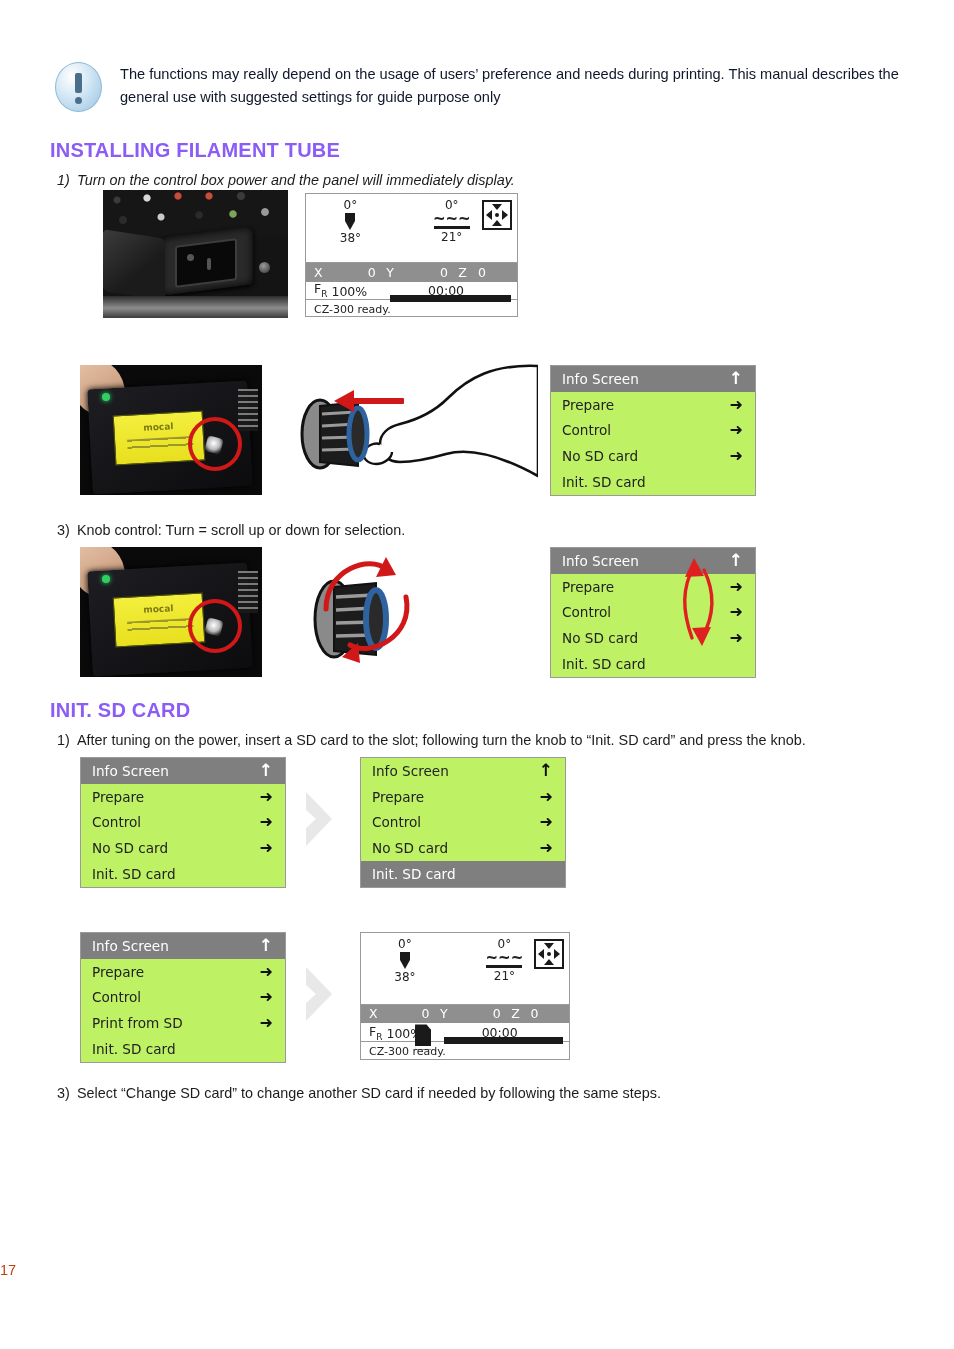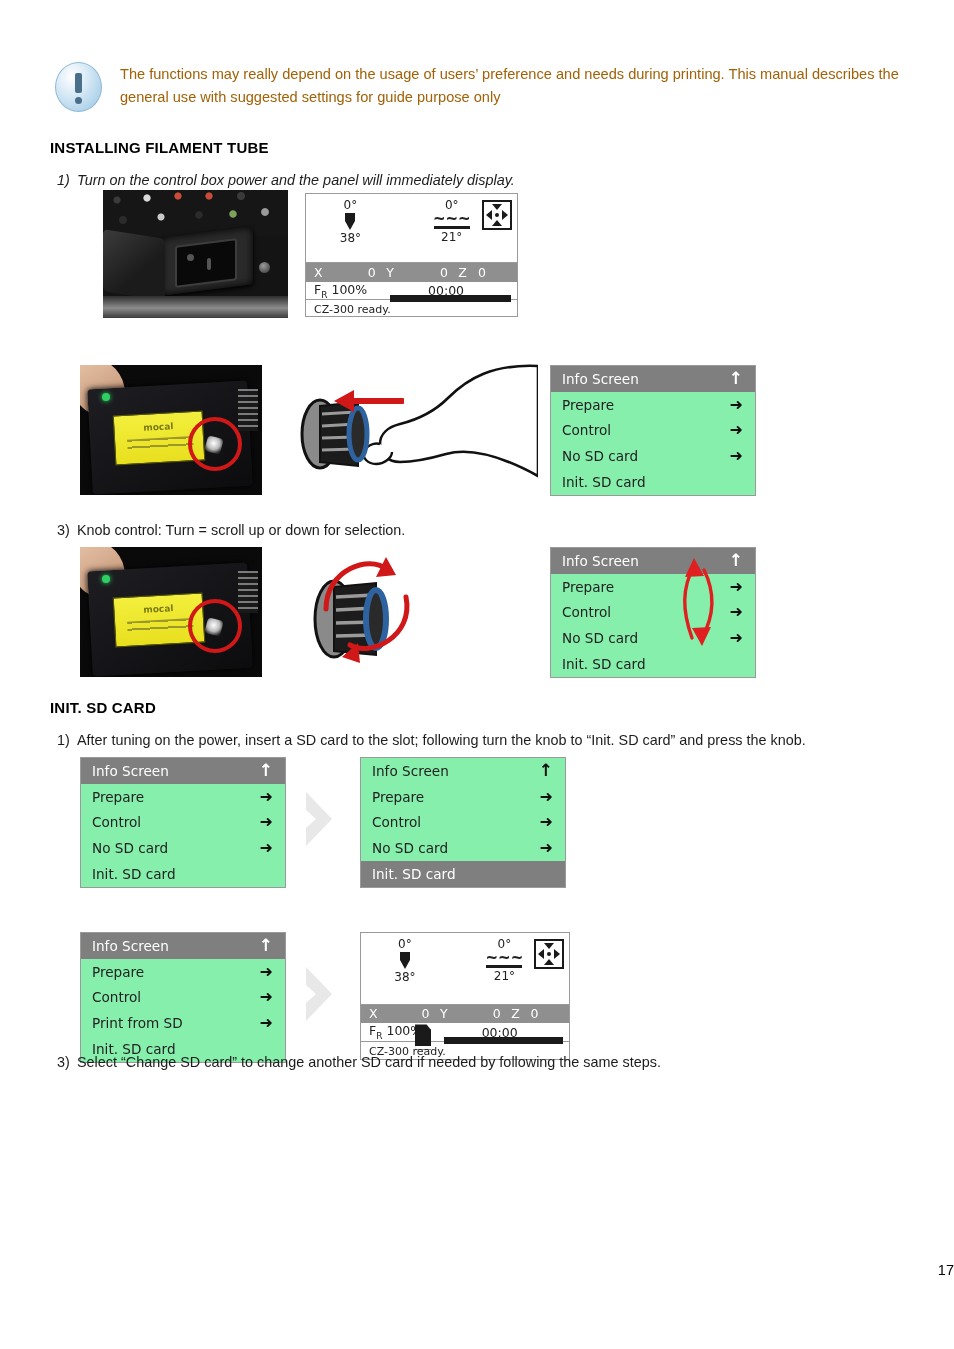--- a/index.html
+++ b/index.html
@@ -59,51 +59,51 @@
     top: 34px;
     width: 7px;
     height: 7px;
     margin-left: -3.5px;
     background: #4a6f8a;
     border-radius: 50%;
   }
   .notice-text {
     font-size: 14.6px;
     line-height: 23px;
-    color: #a16207;
+    color: #0f172a;
     padding-top: 1px;
     max-width: 790px;
   }
 
   
   .section-heading {
     position: absolute;
-    font-size: 15px;
+    font-size: 20px;
     font-weight: bold;
     letter-spacing: 0.2px;
-    color: #000000;
+    color: #8b5cf6;
   }
   #heading-installing { left: 50px; top: 139px; }
   #heading-initsd    { left: 50px; top: 699px; }
 
   
   .step {
     position: absolute;
     font-size: 14.4px;
     line-height: 19px;
     color: #1c1c1c;
     white-space: nowrap;
   }
   .step .num { display: inline-block; width: 20px; }
   #step-1-1 { left: 57px; top: 171px; font-style: italic; }
   #step-1-2 { left: 57px; top: 341px; }
   #step-1-3 { left: 57px; top: 521px; }
   #step-2-1 { left: 57px; top: 731px; }
   #step-2-2 { left: 57px; top: 908px; }
-  #step-2-3 { left: 57px; top: 1053px; }
+  #step-2-3 { left: 57px; top: 1084px; }
 
   
   .lcd {
     position: absolute;
     background: #ffffff;
     border: 1.5px solid #9a9a9a;
     box-sizing: border-box;
     font-family: "DejaVu Sans", sans-serif;
     color: #222;
   }
@@ -124,21 +124,21 @@
     box-sizing: border-box;
   }
   .lcd-row-axes span { display: inline-block; }
   .ax-l { width: 16px; }
   .ax-v { width: 48px; text-align: right; padding-right: 10px;}
   .lcd-row-fr {
     position: relative;
     height: 15%;
     font-size: 12.5px;
     display: flex;
-    align-items: flex-start;
+    align-items: flex-end;
     padding-left: 8px;
     box-sizing: border-box;
     border-bottom: 1.5px solid #9a9a9a;
   }
   .lcd-row-status {
     height: 15%;
     font-size: 11px;
     display: flex;
     align-items: center;
     padding-left: 8px;
@@ -238,21 +238,21 @@
     height: 22px;
     background: #1a1a1a;
     border-bottom: 3px solid #ffffff;
     box-shadow: 0 3px 0 0 #1a1a1a;
     clip-path: polygon(0 0, 72% 0, 100% 22%, 100% 100%, 0 100%);
   }
 
   
   .menu {
     position: absolute;
-    background: #86efac;
+    background: #bef264;
     border: 1.5px solid #9a9a9a;
     box-sizing: border-box;
     font-family: "DejaVu Sans", sans-serif;
   }
   .menu-row {
     height: 20%;
     display: flex;
     align-items: center;
     justify-content: space-between;
     padding: 0 12px 0 11px;
@@ -442,23 +442,23 @@
   }
 
   
   .knob-draw { position: absolute; }
 
   
   .page-num {
     position: absolute;
     left: 0; right: 0;
     top: 1262px;
-    text-align: right;
+    text-align: left;
     font-size: 14.5px;
-    color: #000000;
+    color: #c2410c;
   }
 </style>
 </head>
 <body>
 
 <div class="page">
 
   <div class="notice">
     <div class="notice-icon">
       <div class="bang-bar"></div>

